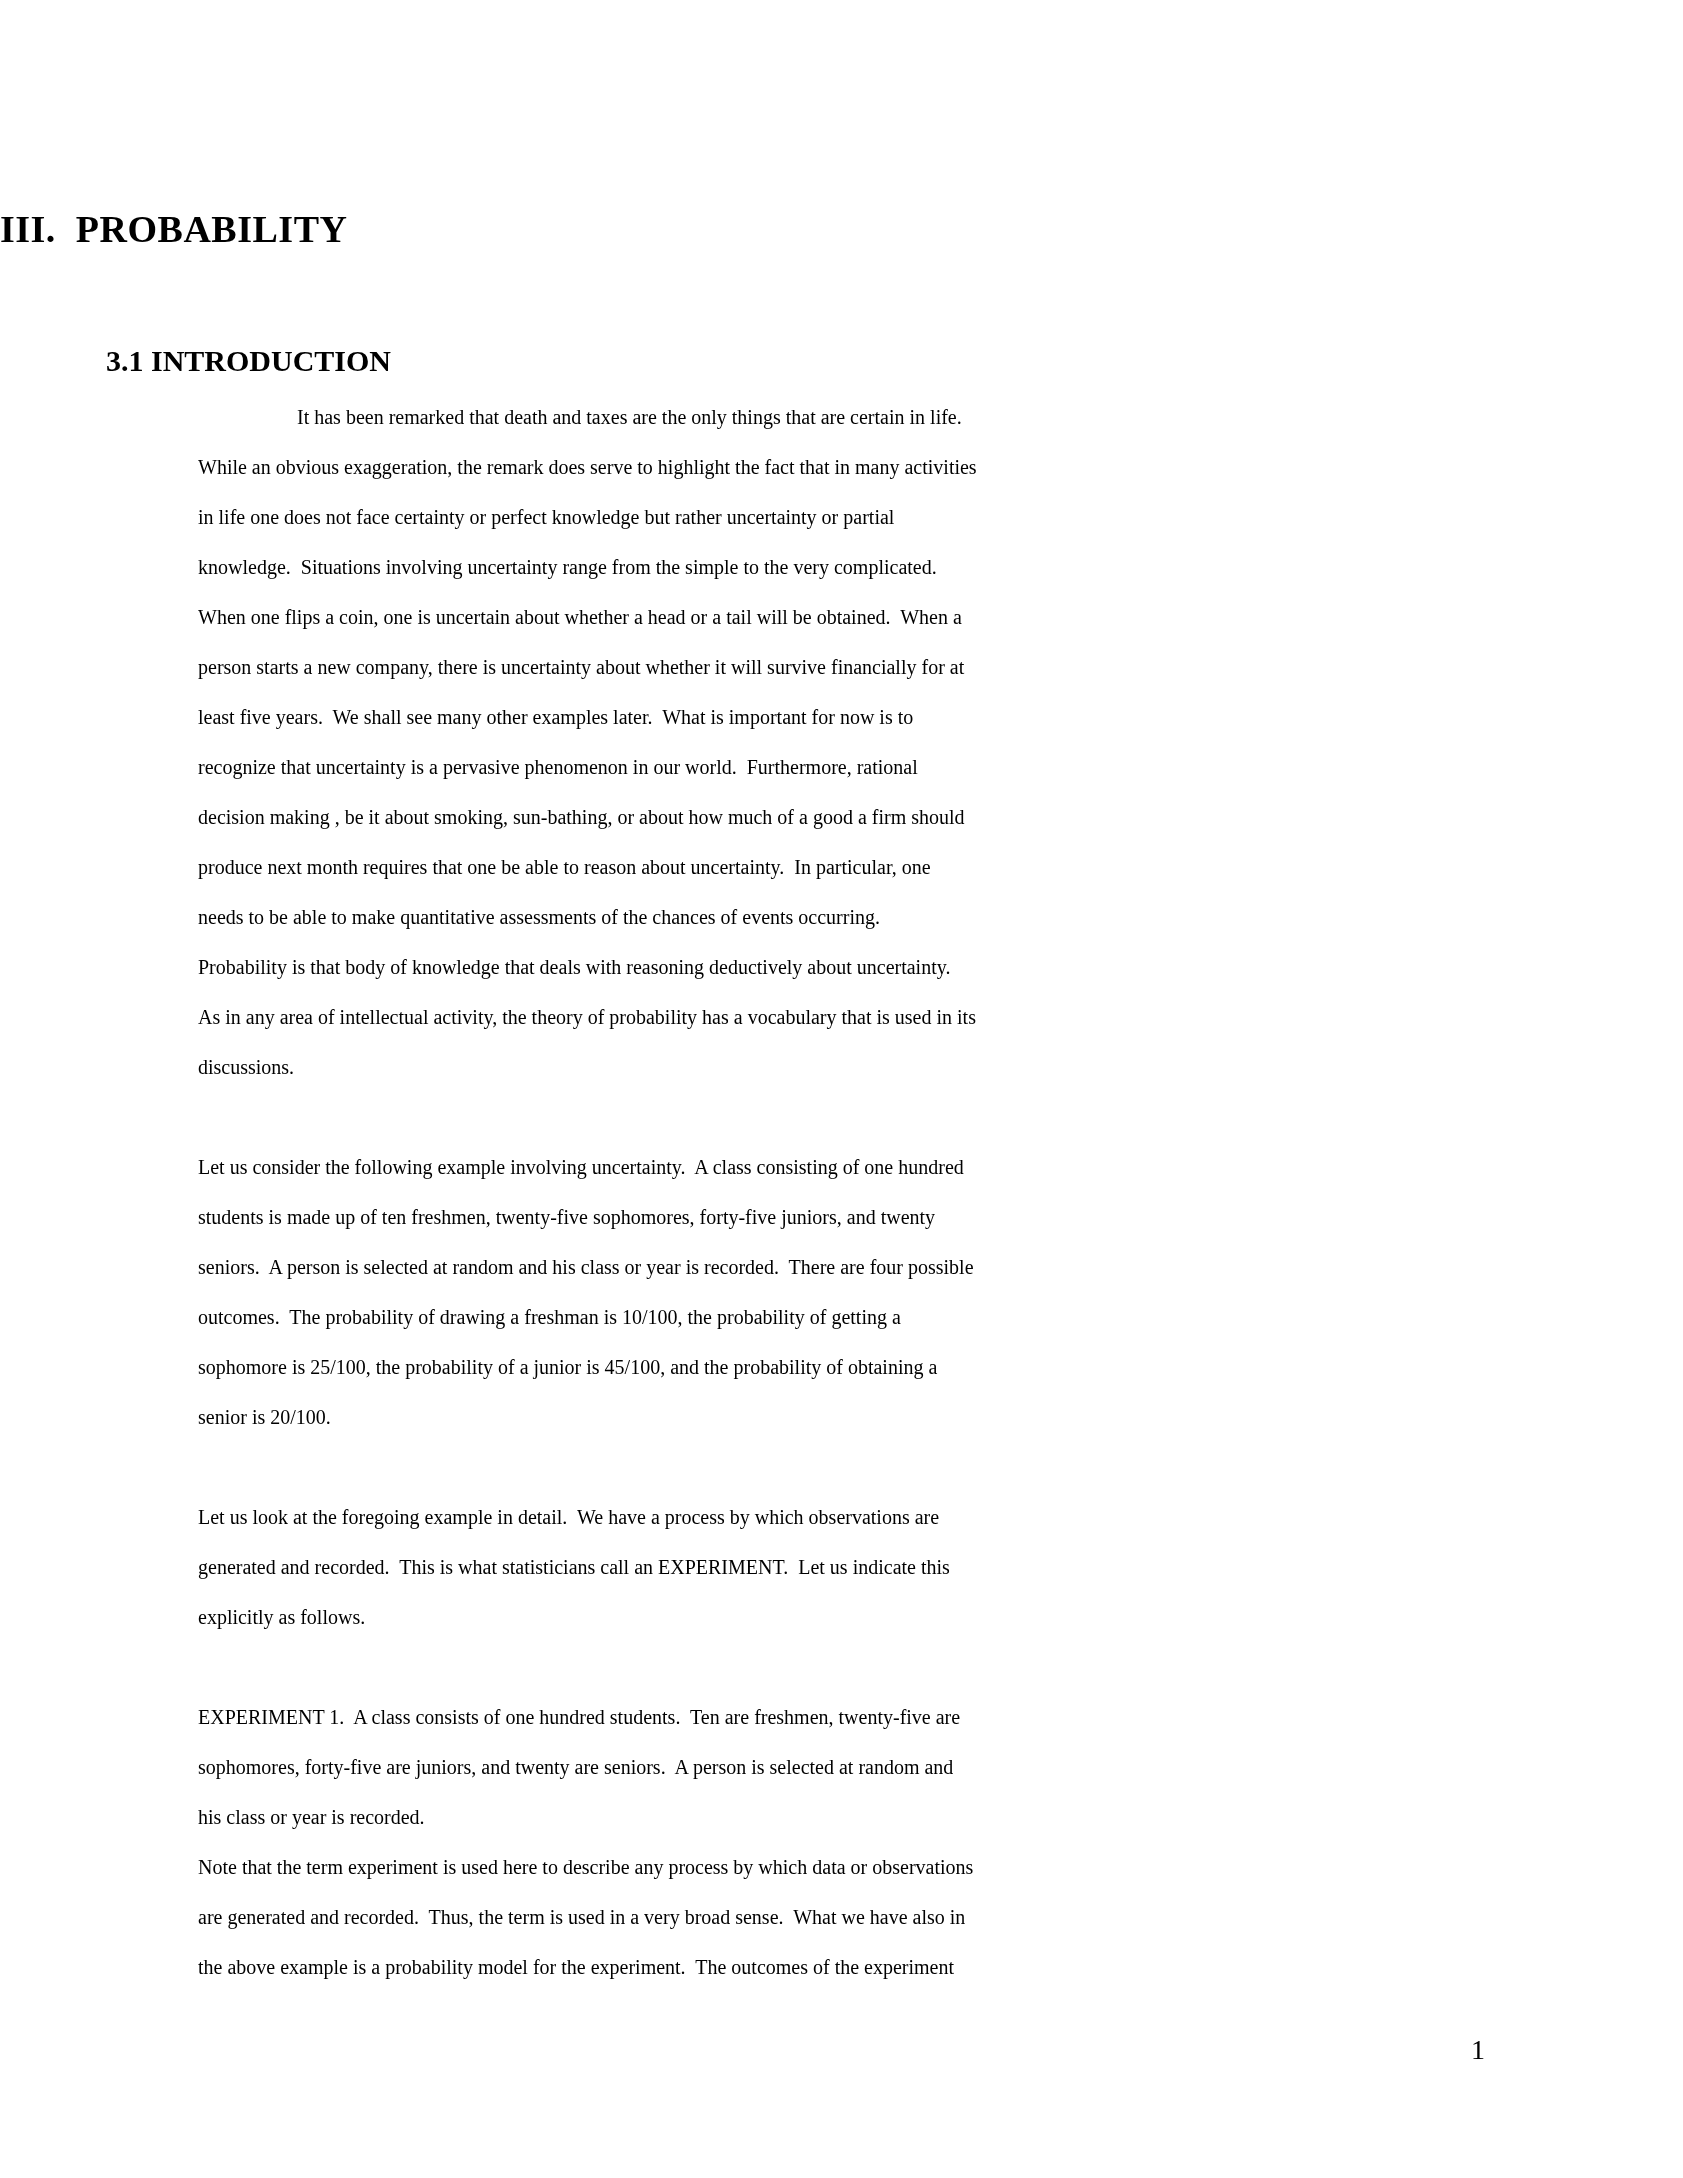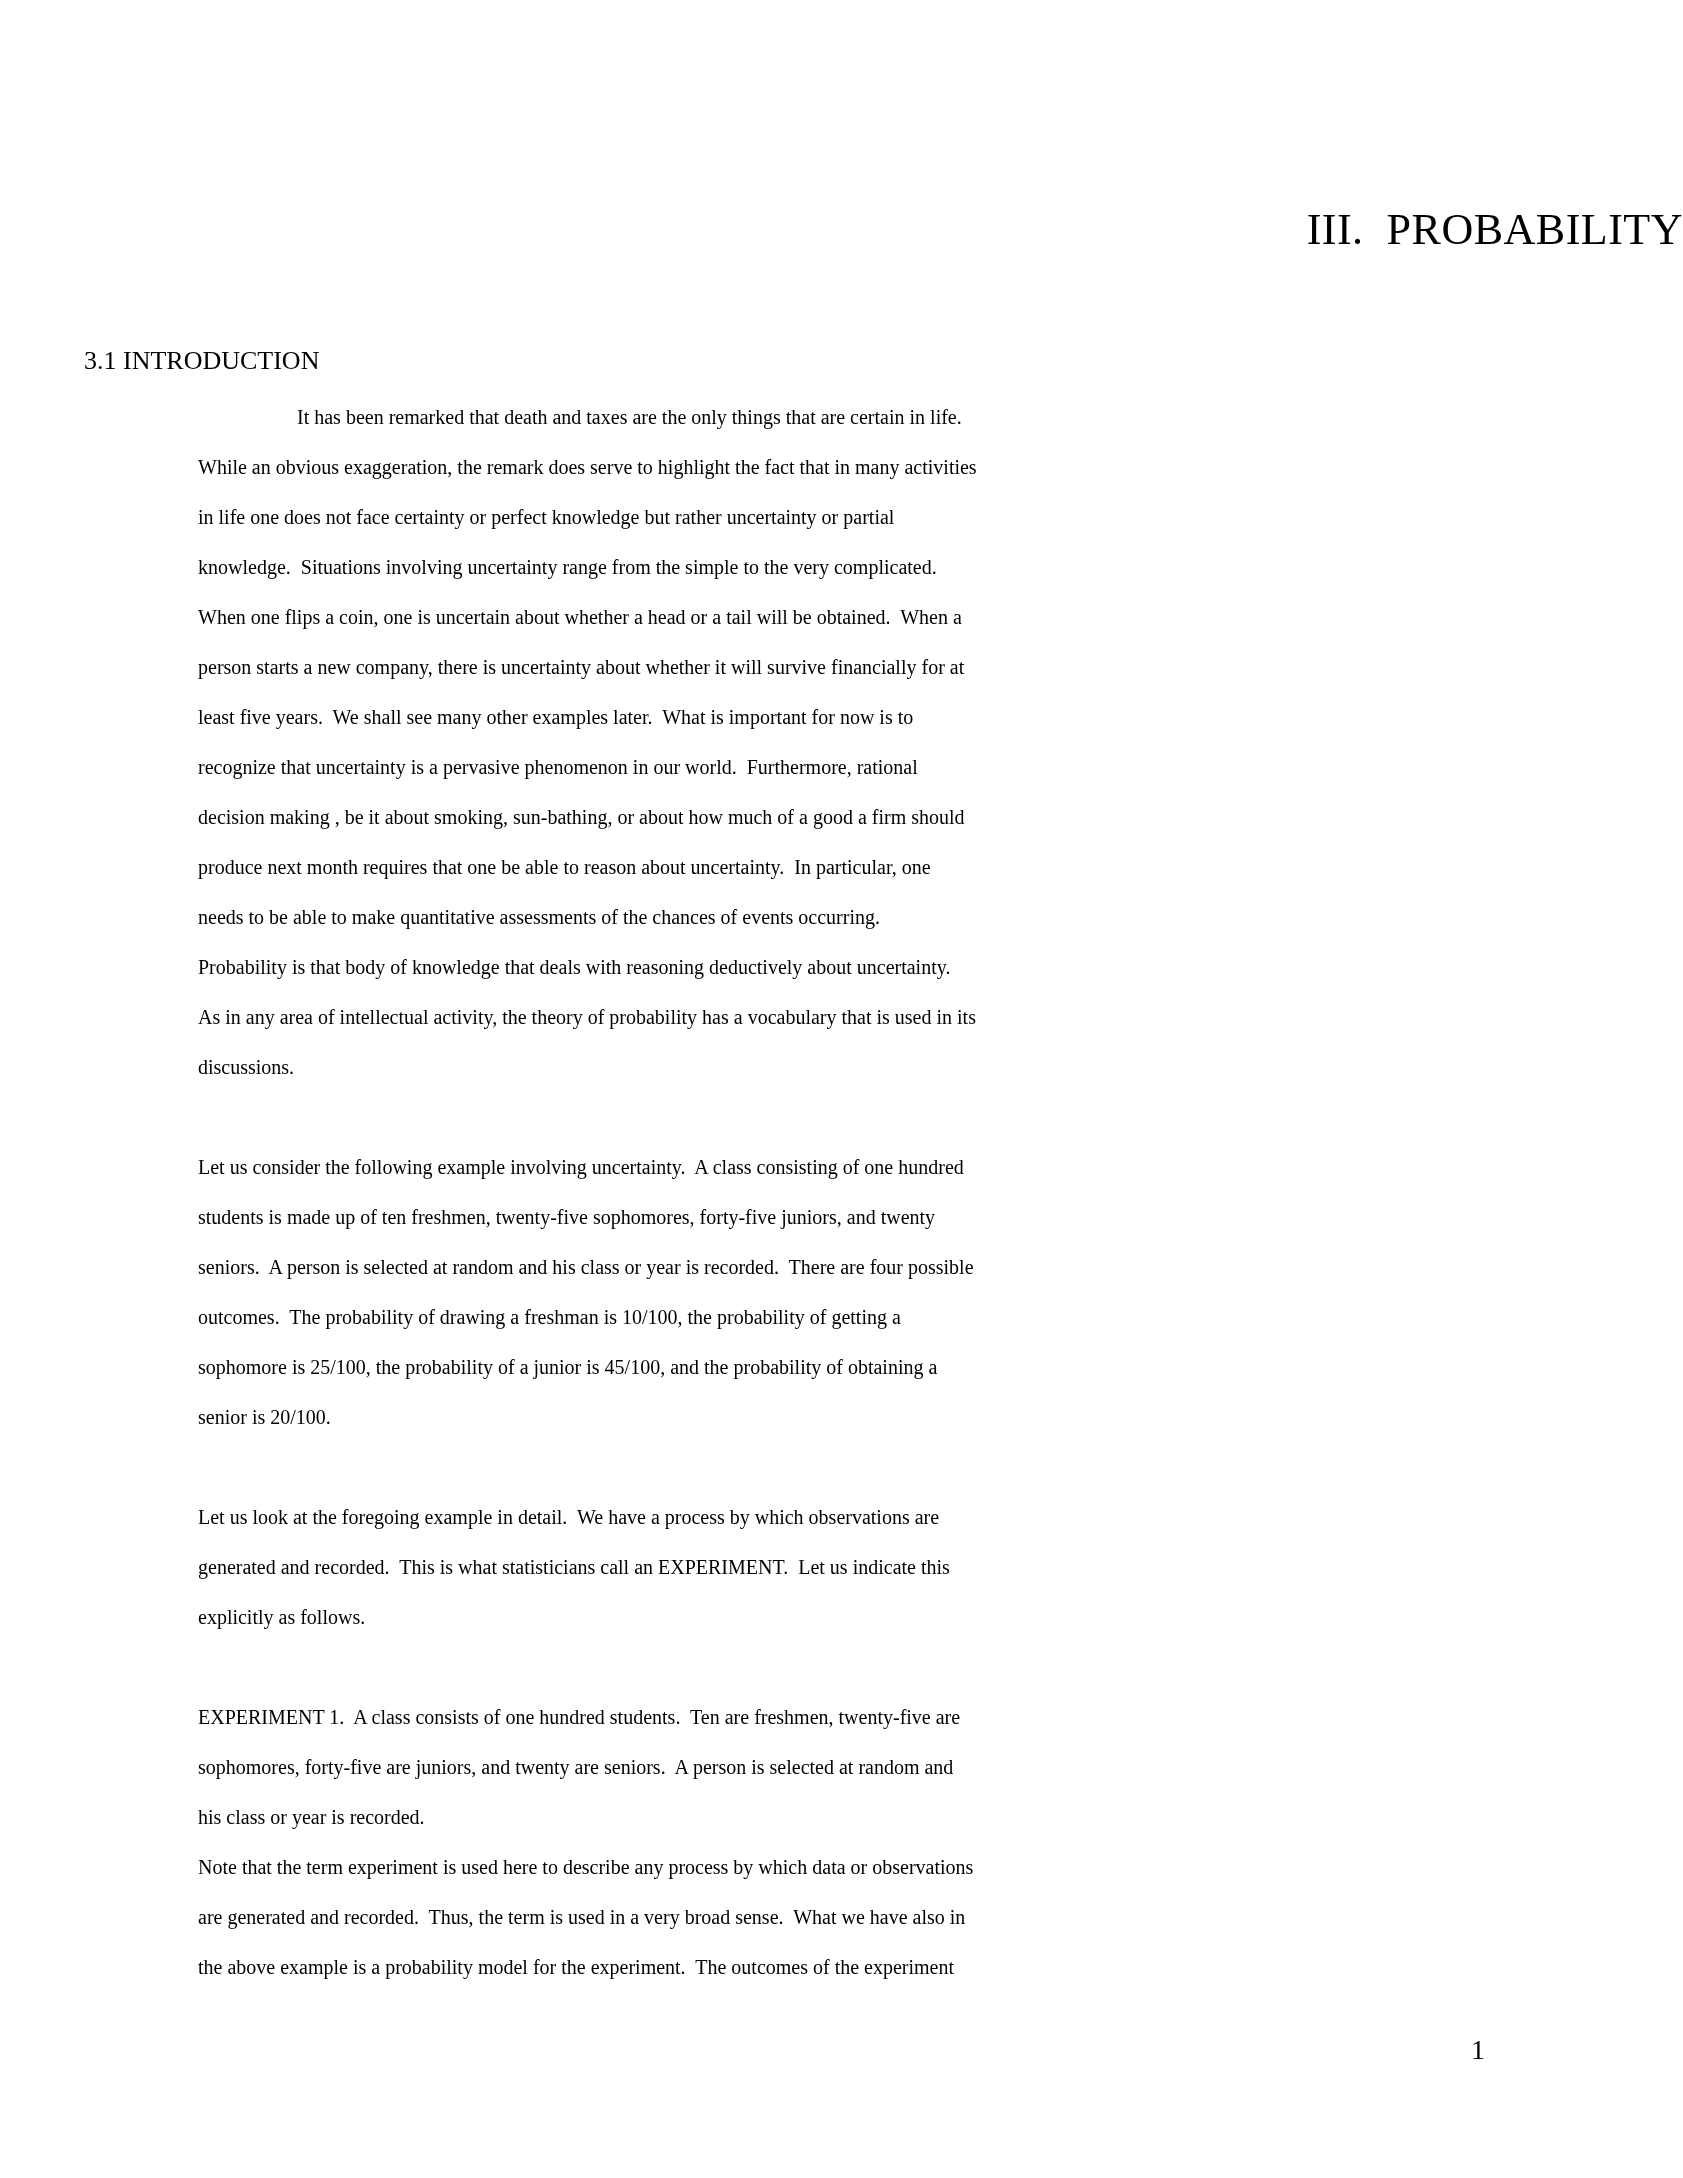--- a/index.html
+++ b/index.html
@@ -19,32 +19,32 @@
     position: absolute;
     left: 0;
     top: 0;
     width: 1683px;
     height: 2178px;
     background: #ffffff;
   }
   .doc-title {
     margin: 0;
     padding-top: 202px;
-    text-align: right;
-    font-size: 44px;
+    text-align: left;
+    font-size: 38px;
     line-height: 55px;
-    font-weight: normal;
+    font-weight: bold;
     letter-spacing: 0.5px;
     white-space: pre;
   }
   .section-heading {
-    margin: 85px 0 0 84px;
-    font-size: 26px;
+    margin: 85px 0 0 106px;
+    font-size: 30px;
     line-height: 38px;
-    font-weight: normal;
+    font-weight: bold;
     white-space: pre;
   }
   .para {
     margin: 50px 0 0 198px;
     width: 1307px;
     font-size: 20px;
     line-height: 50px;
     white-space: pre;
   }
   .para.first {

